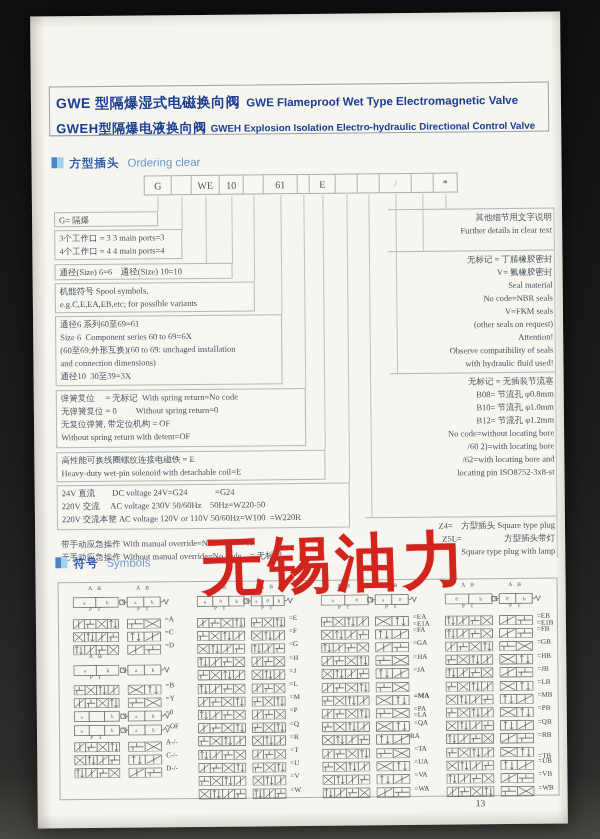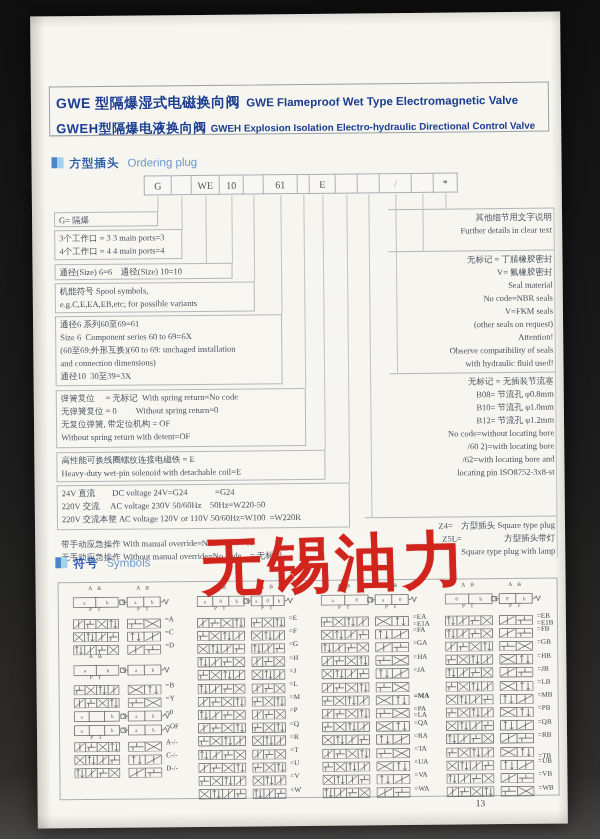--- a/index.html
+++ b/index.html
@@ -63,21 +63,21 @@
 <body>
 
 <div id="page">
 
   <div class="hdrbox">
     <div><span class="tl-zh1">GWE 型隔爆湿式电磁换向阀</span><span class="tl-en1">GWE Flameproof Wet Type Electromagnetic Valve</span></div>
     <div><span class="tl-zh2">GWEH型隔爆电液换向阀</span><span class="tl-en2">GWEH Explosion Isolation Electro-hydraulic Directional Control Valve</span></div>
   </div>
 
   <div class="secmark" style="top:140px;">
-    <span class="icon"></span><span class="zh">方型插头</span><span class="en">Ordering plug</span>
+    <span class="icon"></span><span class="zh">方型插头</span><span class="en">Ordering clear</span>
   </div>
 
   <div id="coderow">
       <div class="cell" style="width: 28px;">G</div>
       <div class="cell" style="width: 20px;"></div>
       <div class="cell" style="width: 28px;">WE</div>
       <div class="cell" style="width: 24px;">10</div>
       <div class="cell" style="width: 20px;"></div>
       <div class="cell" style="width: 34px;">61</div>
       <div class="cell" style="width: 12px;"></div>
@@ -652,21 +652,21 @@
           <path d="M25.5 9L34.5 1.5M30 1.5V9"></path>
           <line x1="36" y1="0.5" x2="36" y2="10"></line>
           <path d="M37.5 5.25H46.5M42 1.5V5.25M39.36 9V5.25"></path>
         </svg></div>
       <div class="symwrap" style="left: 316px; top: 150.8px;"><svg width="34" height="10.5" viewBox="0 0 34 10.5" fill="none" stroke="#4a4d52" stroke-width="0.7">
           <rect x="0.5" y="0.5" width="33" height="9.5"></rect>
           <path d="M5.44 1.5V9M11.56 1.5V9M3.9400000000000004 3L5.44 1.2L6.94 3M10.06 7.5L11.56 9.3L13.06 7.5"></path>
           <line x1="17" y1="0.5" x2="17" y2="10"></line>
           <path d="M18.5 9L32.5 1.5M25.5 1.5V9"></path>
         </svg></div>
-      <div class="symlabel" style="left: 354px; top: 152.8px;">=RA</div>
+      <div class="symlabel" style="left: 346px; top: 152.8px;">=RA</div>
       <div class="symwrap" style="left: 262px; top: 164px;"><svg width="48" height="10.5" viewBox="0 0 48 10.5" fill="none" stroke="#4a4d52" stroke-width="0.7">
           <rect x="0.5" y="0.5" width="47" height="9.5"></rect>
           <path d="M1.5 9L10.5 1.5M6 1.5V9"></path>
           <line x1="12" y1="0.5" x2="12" y2="10"></line>
           <path d="M13.5 5.25H22.5M18 1.5V5.25M15.36 9V5.25"></path>
           <line x1="24" y1="0.5" x2="24" y2="10"></line>
           <path d="M25.5 1.5L34.5 9M25.5 9L34.5 1.5"></path>
           <line x1="36" y1="0.5" x2="36" y2="10"></line>
           <path d="M39.84 1.5V9M44.16 1.5V9M38.34 3L39.84 1.2L41.34 3M42.66 7.5L44.16 9.3L45.66 7.5"></path>
         </svg></div>

